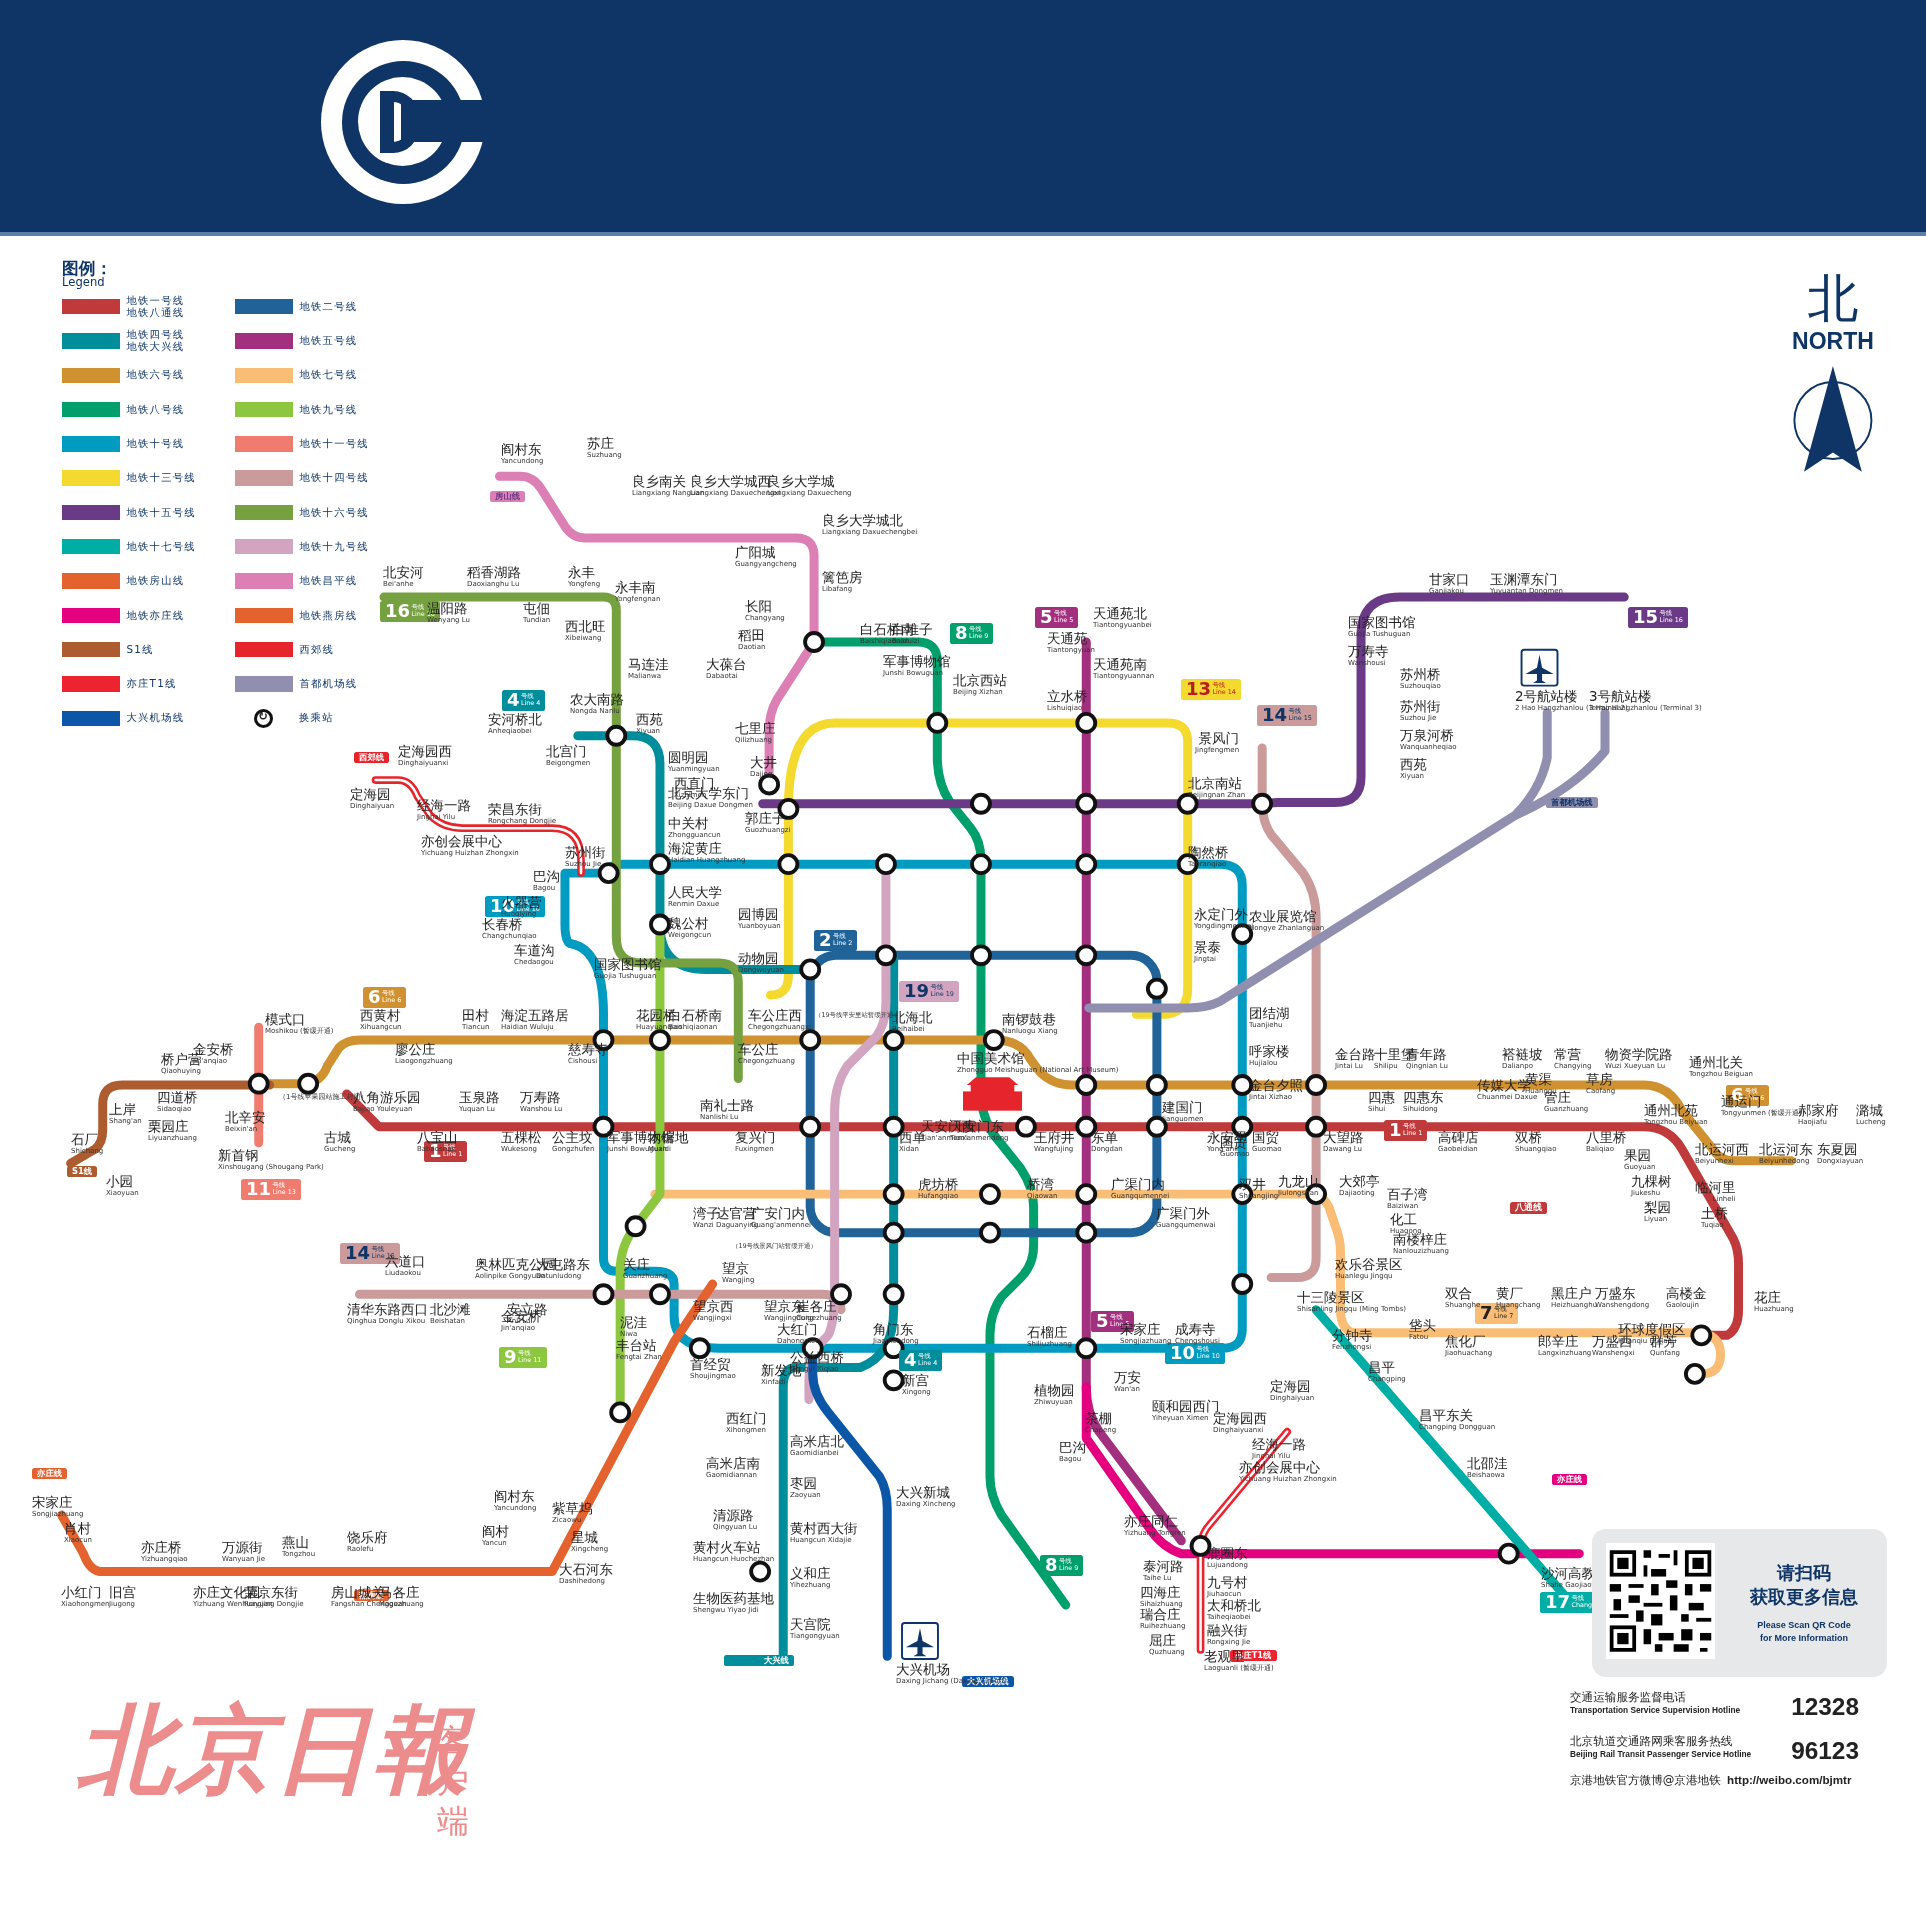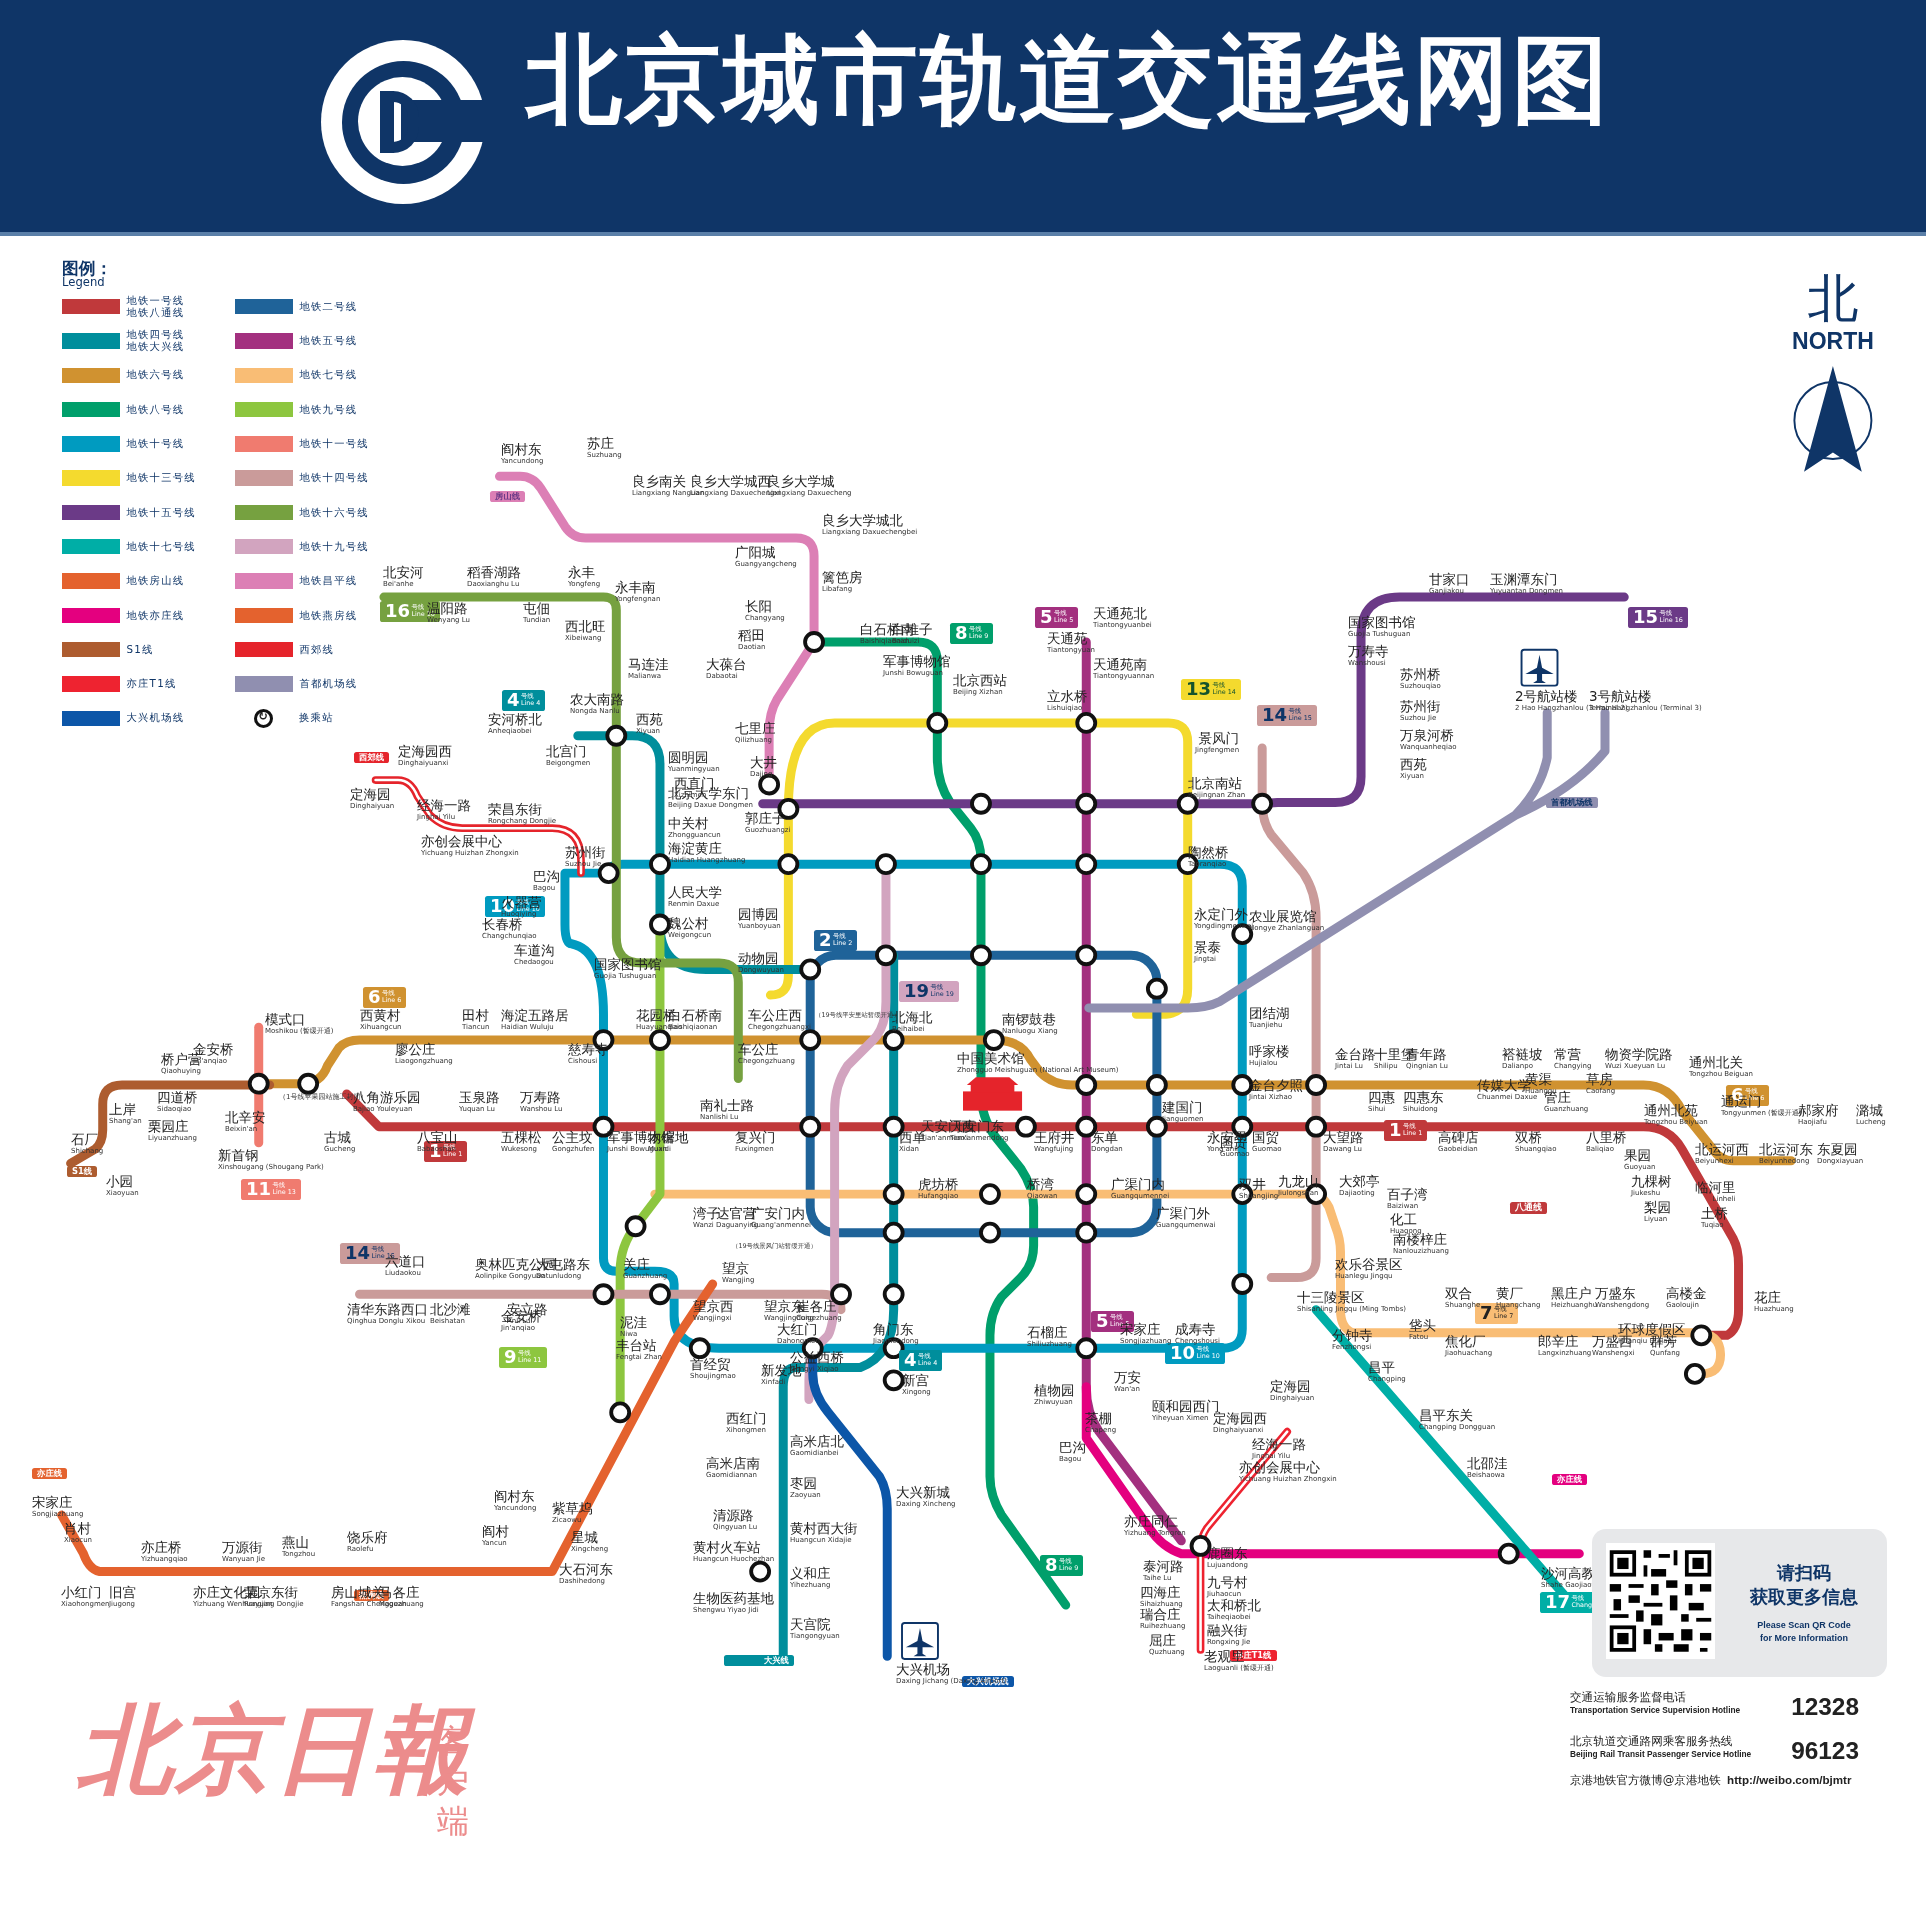--- a/index.html
+++ b/index.html
@@ -49,21 +49,20 @@
 </head>
 <body>
 
 <div class="header">
   <div class="logo">
     <div class="logo-ring"></div>
     <div class="logo-inner"></div>
     <div class="logo-gap"></div>
     <div class="logo-d"></div>
   </div>
-  <div class="title-zh">北京城市轨道交通线网图</div>
 </div>
 <div class="header-rule"></div>
 
 <svg class="map" viewBox="0 0 3000 3000" xmlns="http://www.w3.org/2000/svg">
   <g fill="none" stroke-width="14" stroke-linecap="round" stroke-linejoin="round">
 
     <path d="M778,742 H810 Q830,742 842,760 L880,820 Q892,838 912,838 H1240 Q1268,838 1268,866 V1000 L1210,1090 Q1198,1110 1198,1140 V1230" stroke="#dc7fb5"></path>
 
     <path d="M1268,1000 H1430 Q1460,1000 1460,1030 V1180 Q1460,1220 1480,1250 L1512,1290 Q1528,1310 1528,1340 V1540 M1528,1540 V1660" stroke="#009f6b"></path>
 
@@ -355,21 +354,21 @@
       <small>Line 9</small>
     </span>
   </div>
 <div class="line-badge" style="left:1035px;top:607px;background:#a3307f;">
     <span>5</span>
     <span>
       <small>号线</small>
       <small>Line 5</small>
     </span>
   </div>
-<div class="line-badge" style="left:1181px;top:679px;background:#f4da2e;color:#14532d;">
+<div class="line-badge" style="left:1181px;top:679px;background:#f4da2e;color:#b91c1c;">
     <span>13</span>
     <span>
       <small>号线</small>
       <small>Line 14</small>
     </span>
   </div>
 <div class="line-badge" style="left:1257px;top:705px;background:#ca9b9a;color:#0f3567;">
     <span>14</span>
     <span>
       <small>号线</small>

